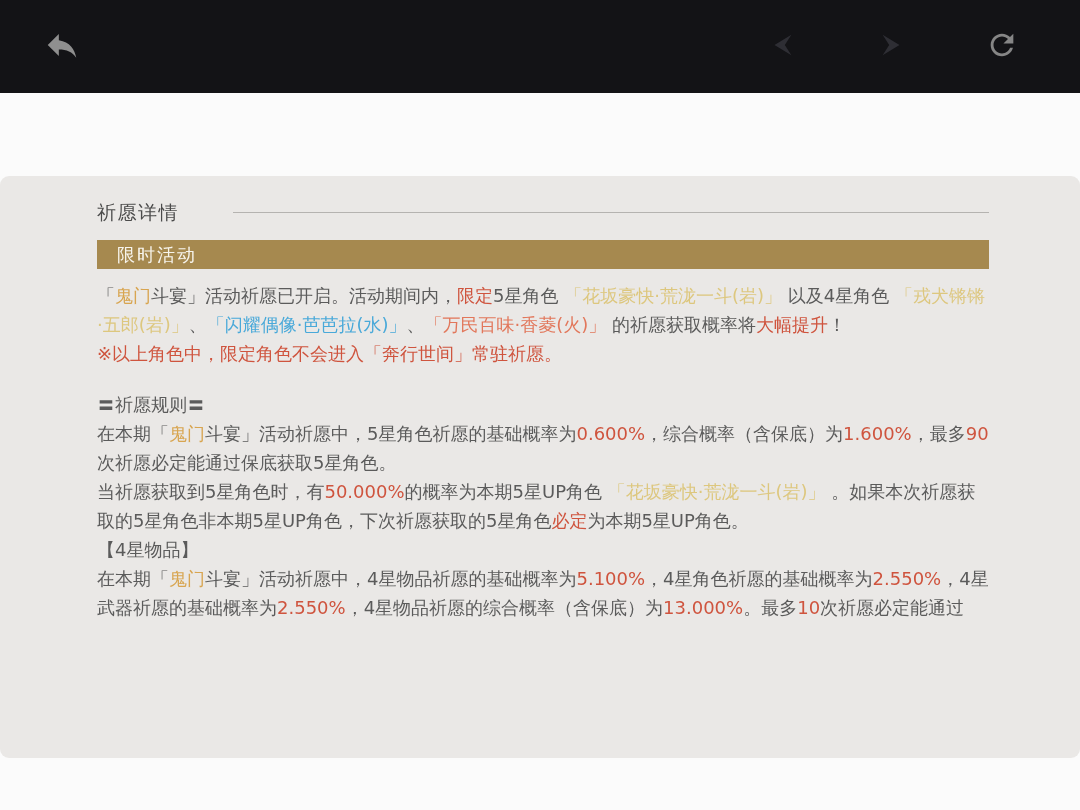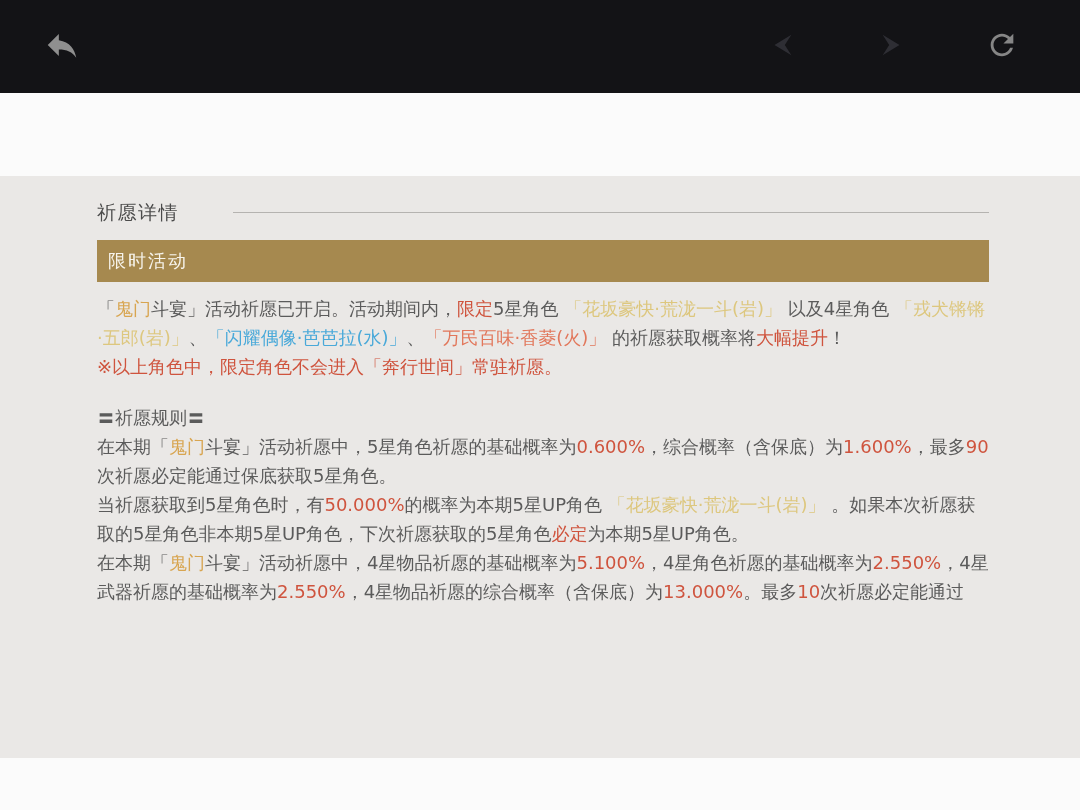--- a/index.html
+++ b/index.html
@@ -24,32 +24,32 @@
   .icon-refresh svg{ width:34px; height:34px; fill:var(--refreshIcon,#868686); }
 
   
   .white-band { background:var(--pageBg,#fbfbfb); flex:none; }
   .white-band.top    { height:83px; }
   .white-band.bottom { flex:1; }
 
   
   .detail-panel {
     height:582px; flex:none; background:var(--panelBg,#eae8e6);
-    padding:24px 91px 0 97px; overflow:hidden;
+    padding:24px 91px 0 97px; overflow:hidden;border-radius:9px;
   }
   .title-row { display:flex; align-items:center; }
   .page-title {
     font-size:19px; font-weight:500; color:var(--titleColor,#4b4b4b);
     letter-spacing:1.5px; line-height:24px; white-space:nowrap;
   }
   .title-rule { flex:1; height:1px; background:var(--divider,#b5b3b0); margin-left:54px; }
 
   .banner {
-    margin-top:16px; height:42px; background:var(--bannerBg,#a6894f);
-    display:flex; align-items:center; padding-left:11px;
+    margin-top:16px; height:29px; background:var(--bannerBg,#a6894f);
+    display:flex; align-items:center; padding-left:20px;
   }
   .banner span { color:var(--bannerText,#f7f4ec); font-size:18px; letter-spacing:2px; }
 
   .text-body { margin-top:12px; width:892px; font-size:18px; line-height:29px; color:var(--body,#5b5b5b); }
   .para { }
   .para.gap { margin-top:22px; }
   .c-body     { color:var(--body,#5b5b5b); }
   .c-red      { color:var(--red,#cf543e); }
   .c-gold     { color:var(--gold,#ddc77e); }
   .c-goldDeep { color:var(--goldDeep,#d8a550);text-align:center; }
@@ -103,19 +103,20 @@
     </div>
     <div class="banner">
       <span>限时活动</span>
     </div>
     <div class="text-body" id="textBody">
         <div class="para"><span class="c-body">「</span><span class="c-goldDeep">鬼门</span><span class="c-body">斗宴」活动祈愿已开启。活动期间内，</span><span class="c-red">限定</span><span class="c-body">5星角色 </span><span class="c-gold">「花坂豪快·荒泷一斗(岩)」</span><span class="c-body"> 以及4星角色 </span><span class="c-gold">「戎犬锵锵·五郎(岩)」</span><span class="c-body">、</span><span class="c-hydro">「闪耀偶像·芭芭拉(水)」</span><span class="c-body">、</span><span class="c-pyro">「万民百味·香菱(火)」</span><span class="c-body"> 的祈愿获取概率将</span><span class="c-red">大幅提升</span><span class="c-body">！</span></div>
         <div class="para"><span class="c-red">※以上角色中，限定角色不会进入「奔行世间」常驻祈愿。</span></div>
         <div class="para gap"><span class="c-body">〓祈愿规则〓</span></div>
         <div class="para"><span class="c-body">在本期「</span><span class="c-goldDeep">鬼门</span><span class="c-body">斗宴」活动祈愿中，5星角色祈愿的基础概率为</span><span class="c-red">0.600%</span><span class="c-body">，综合概率（含保底）为</span><span class="c-red">1.600%</span><span class="c-body">，最多</span><span class="c-red">90</span><span class="c-body">次祈愿必定能通过保底获取5星角色。</span></div>
         <div class="para"><span class="c-body">当祈愿获取到5星角色时，有</span><span class="c-red">50.000%</span><span class="c-body">的概率为本期5星UP角色</span><span class="c-gold"> 「花坂豪快·荒泷一斗(岩)」 </span><span class="c-body">。如果本次祈愿获取的5星角色非本期5星UP角色，下次祈愿获取的5星角色</span><span class="c-red">必定</span><span class="c-body">为本期5星UP角色。</span></div>
+        <div class="para"><span class="c-body">【4星物品】</span></div>
         <div class="para"><span class="c-body">在本期「</span><span class="c-goldDeep">鬼门</span><span class="c-body">斗宴」活动祈愿中，4星物品祈愿的基础概率为</span><span class="c-red">5.100%</span><span class="c-body">，4星角色祈愿的基础概率为</span><span class="c-red">2.550%</span><span class="c-body">，4星武器祈愿的基础概率为</span><span class="c-red">2.550%</span><span class="c-body">，4星物品祈愿的综合概率（含保底）为</span><span class="c-red">13.000%</span><span class="c-body">。最多</span><span class="c-red">10</span><span class="c-body">次祈愿必定能通过</span></div>
       </div>
   </section>
 
   <div class="white-band bottom"></div>
 
 </div>
 
 </body></html>

